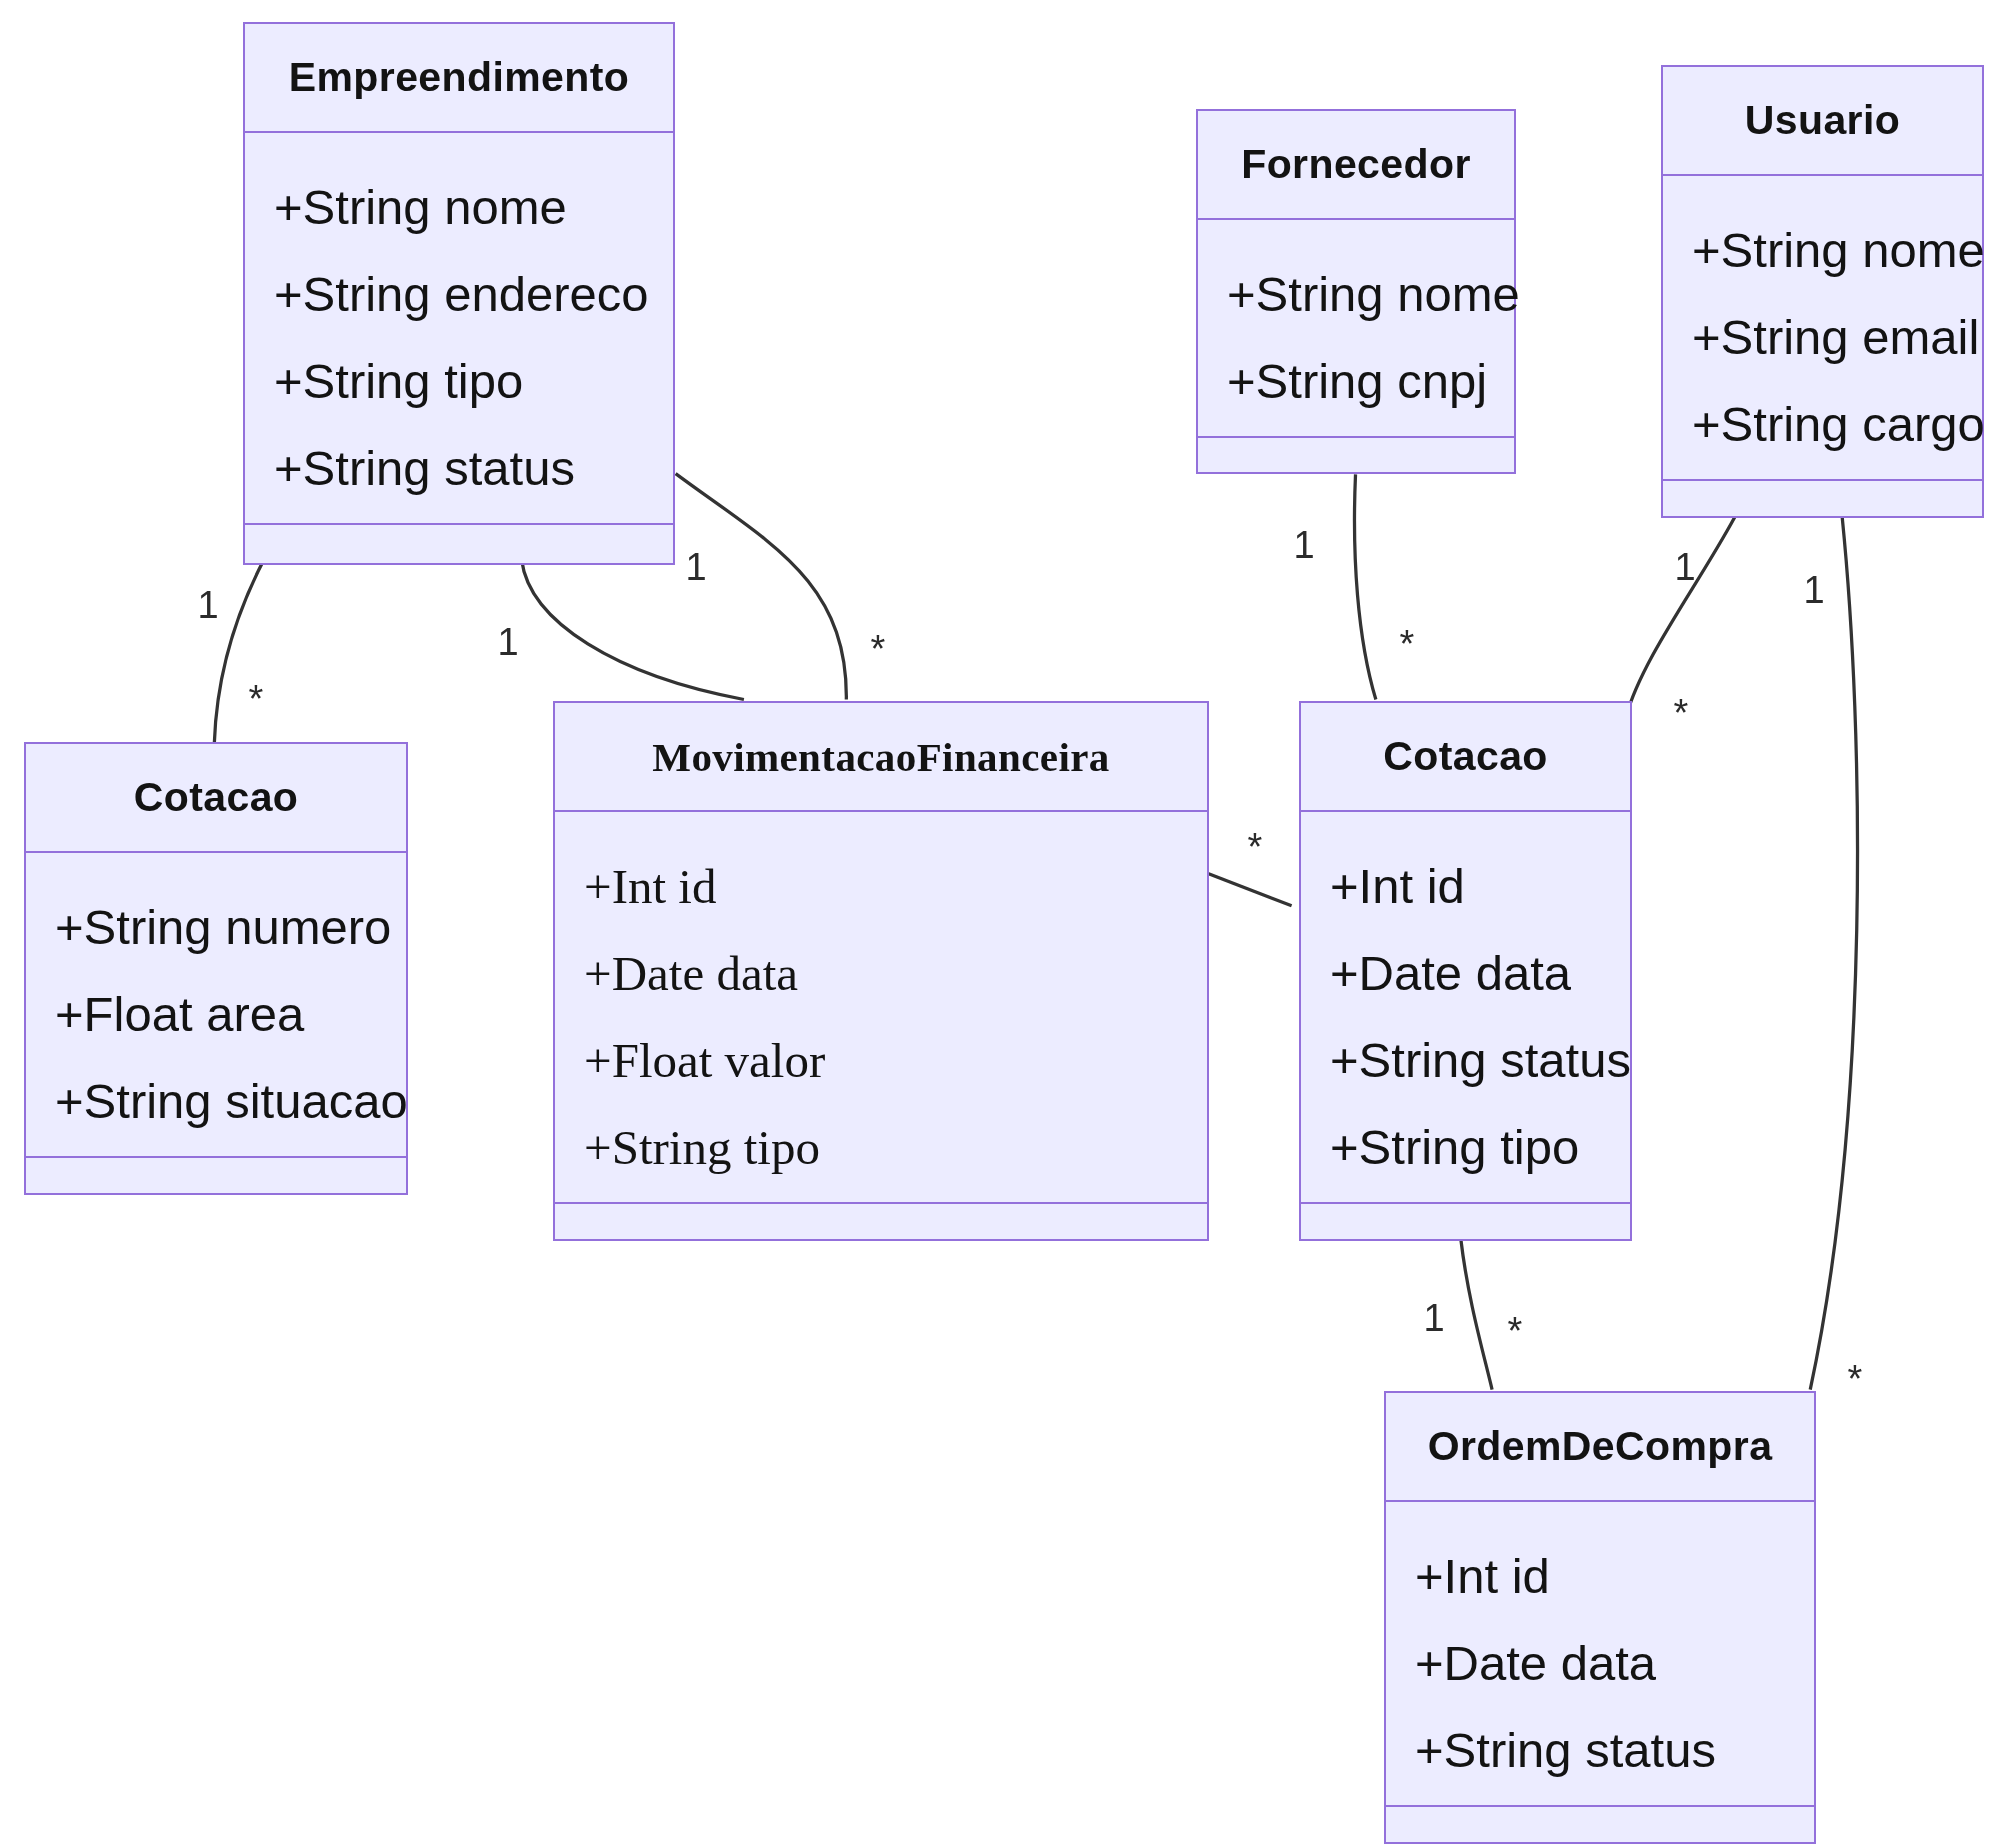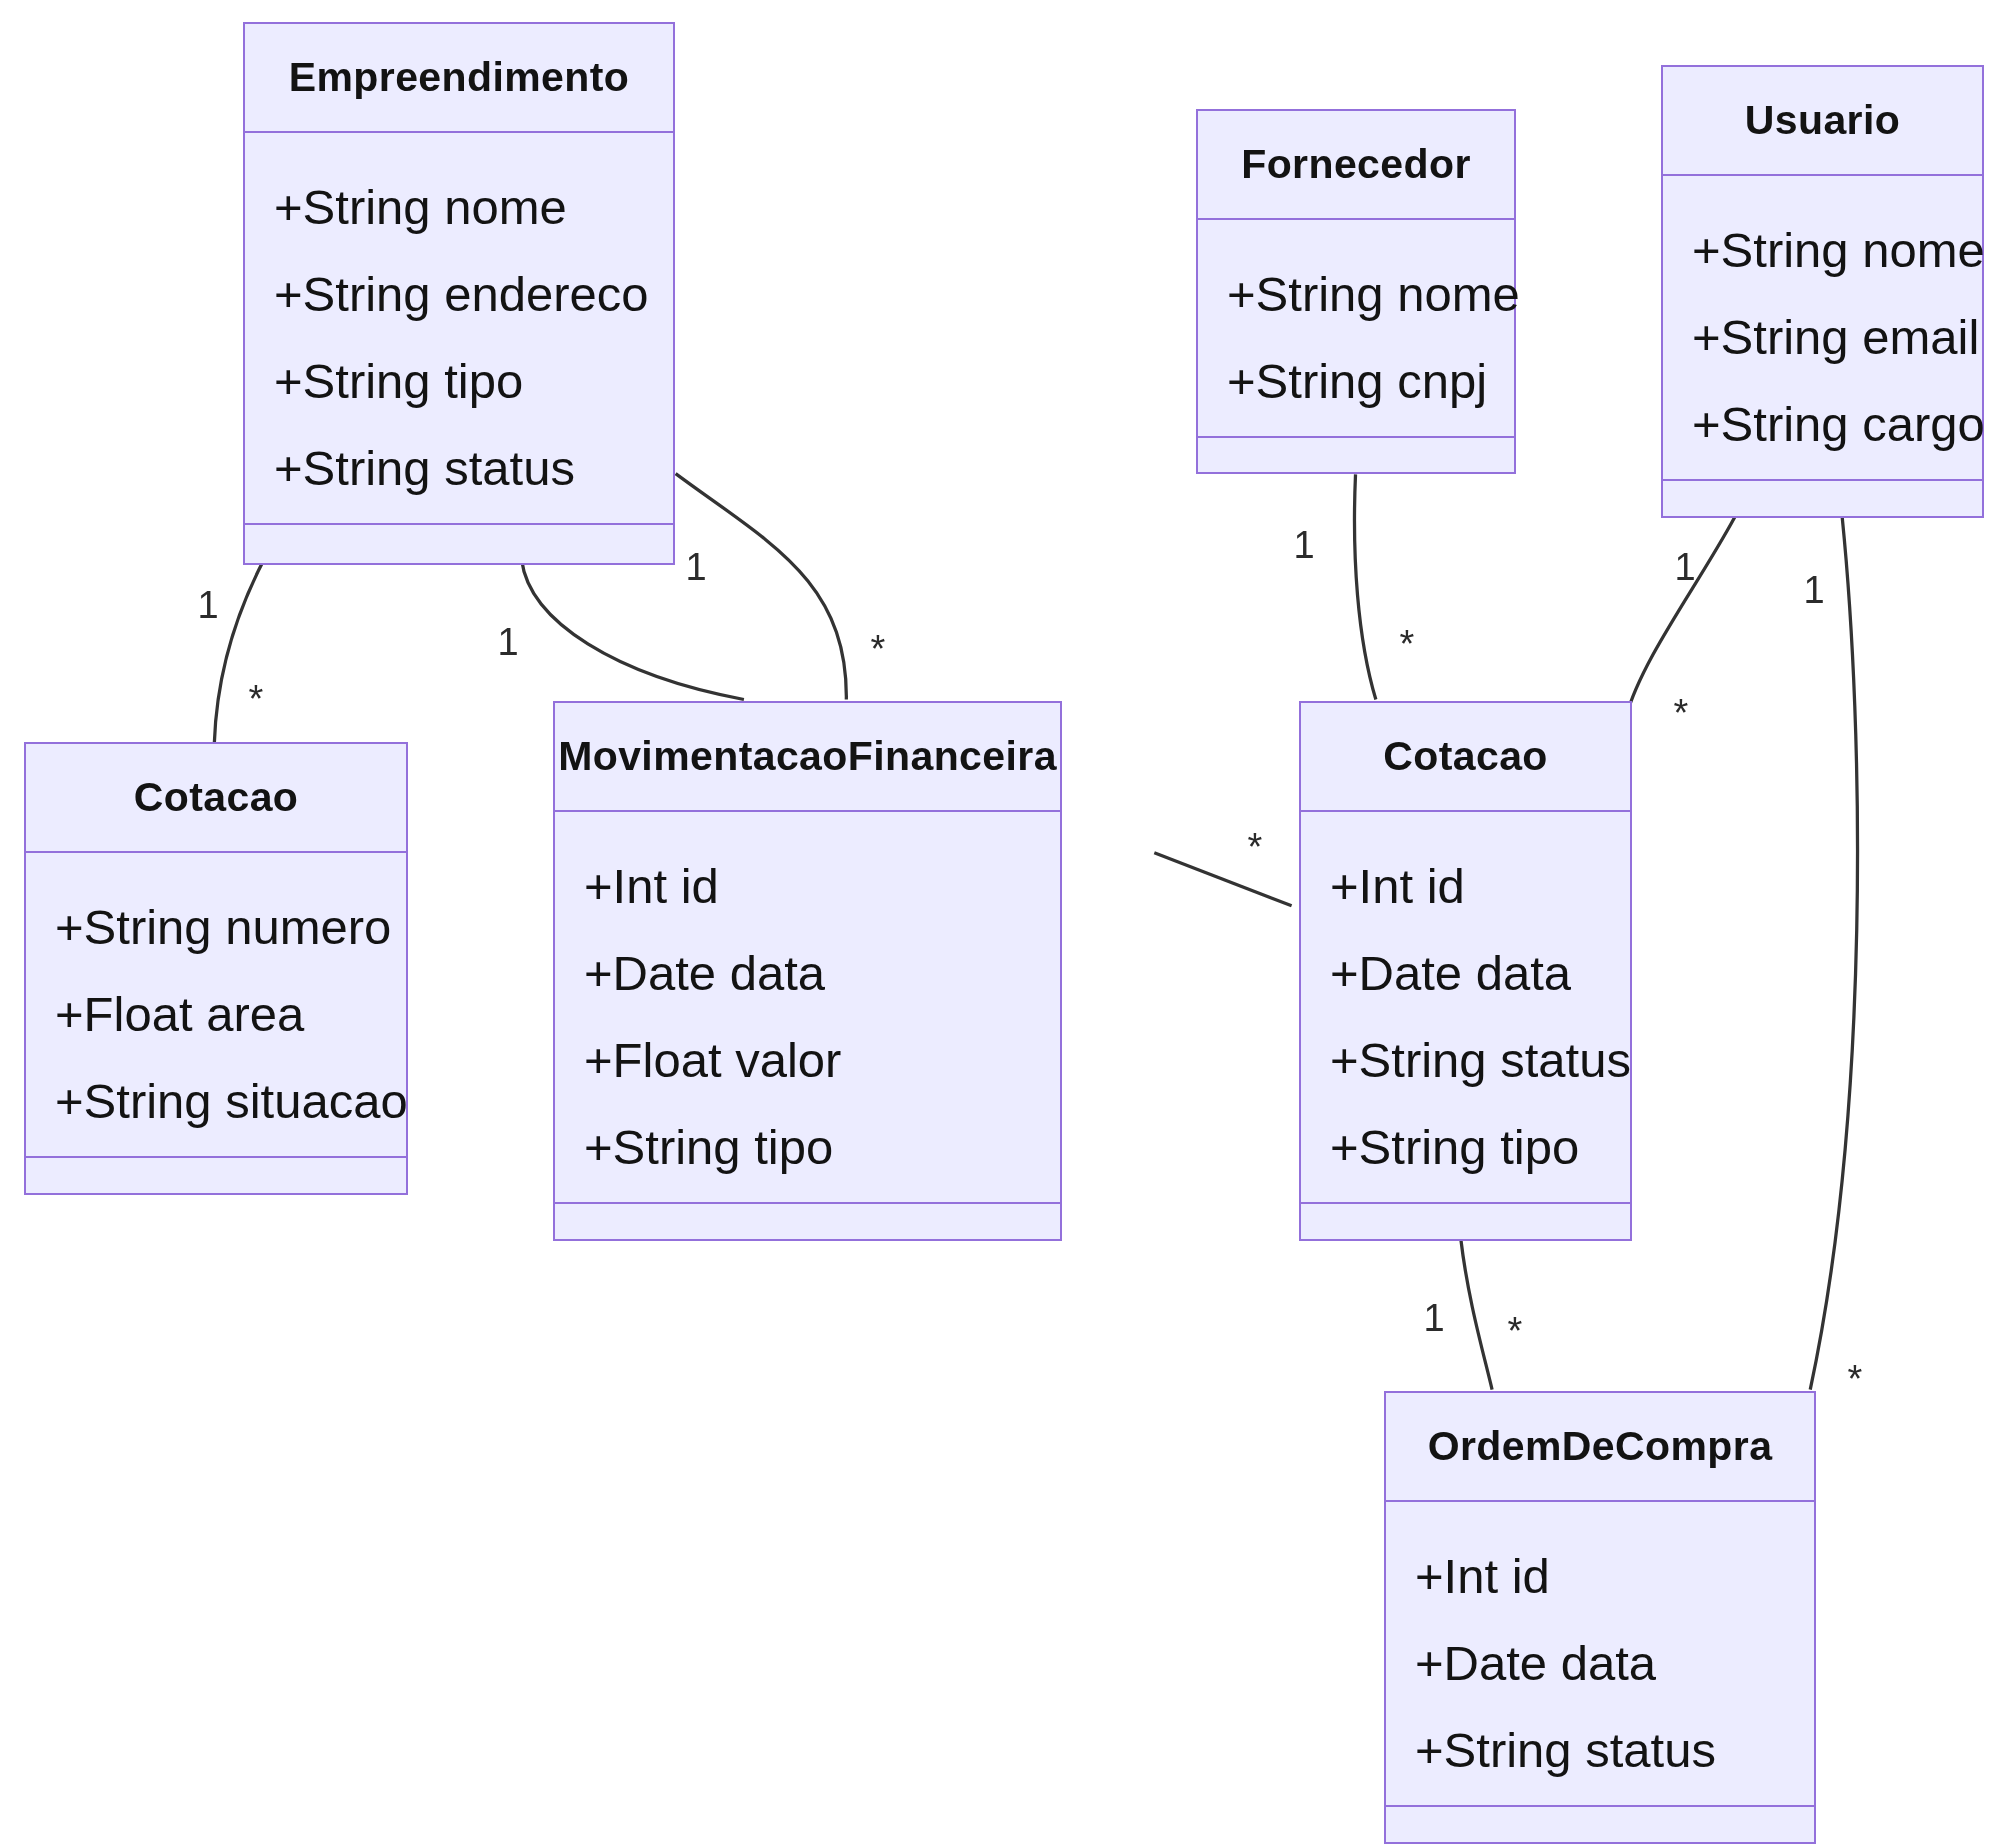--- a/index.html
+++ b/index.html
@@ -103,21 +103,21 @@
     </div>
     <div class="class-box" style="left: 24px; top: 742px; width: 384px; height: 453px;">
       <div class="class-title">Cotacao</div>
       <div class="class-attrs">
         <div class="class-attr">+String numero</div>
         <div class="class-attr">+Float area</div>
         <div class="class-attr">+String situacao</div>
       </div>
       <div class="class-methods"></div>
     </div>
-    <div class="class-box" style="left: 553px; top: 701px; width: 509px; height: 540px;">
+    <div class="class-box" style="left: 553px; top: 701px; width: 656px; height: 540px; font-family: Liberation Serif, serif;">
       <div class="class-title">MovimentacaoFinanceira</div>
       <div class="class-attrs">
         <div class="class-attr">+Int id</div>
         <div class="class-attr">+Date data</div>
         <div class="class-attr">+Float valor</div>
         <div class="class-attr">+String tipo</div>
       </div>
       <div class="class-methods"></div>
     </div>
     <div class="class-box" style="left: 1196px; top: 109px; width: 320px; height: 365px; text-align: right;">

